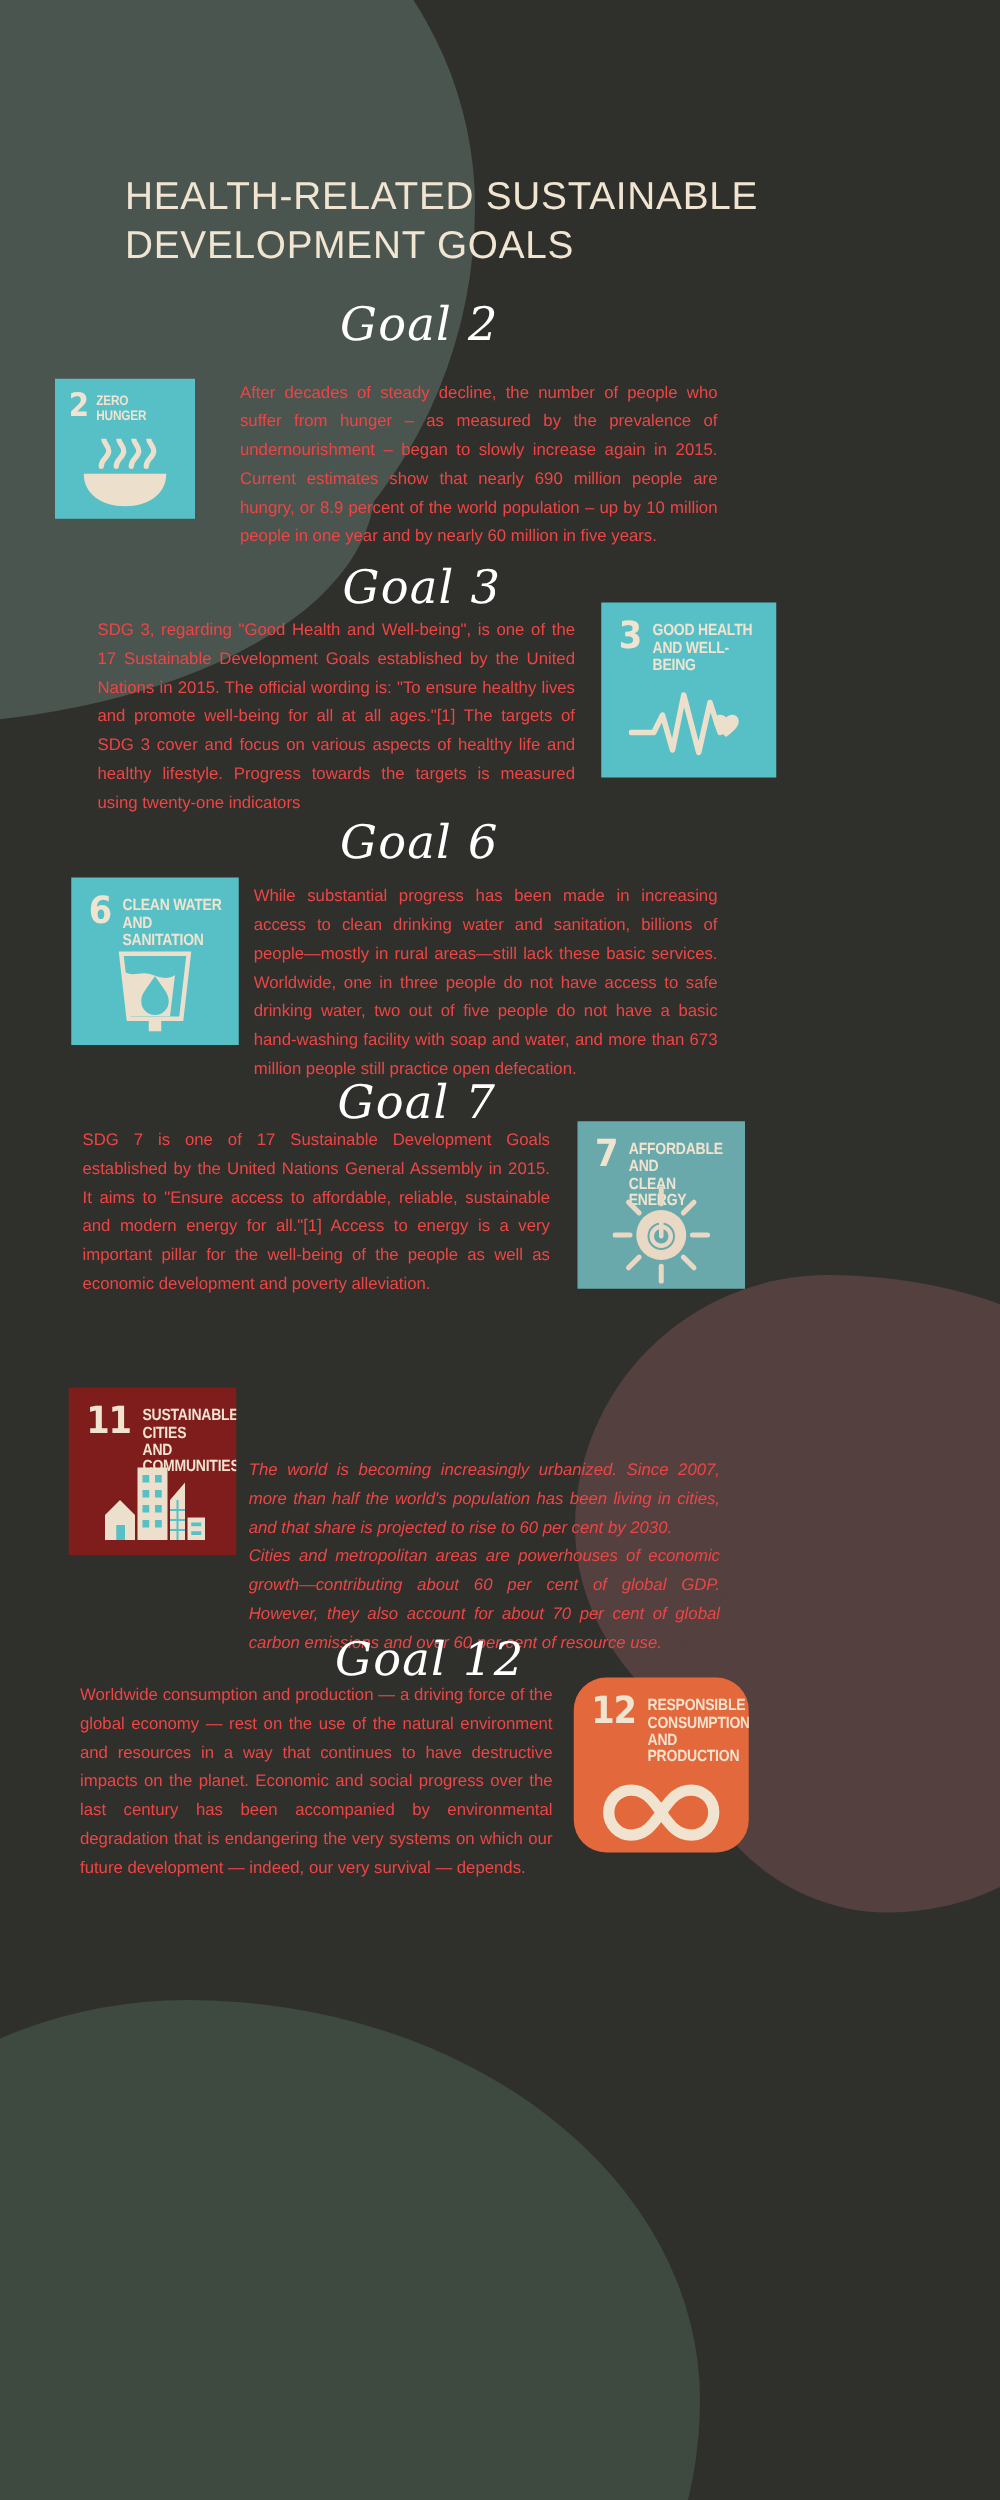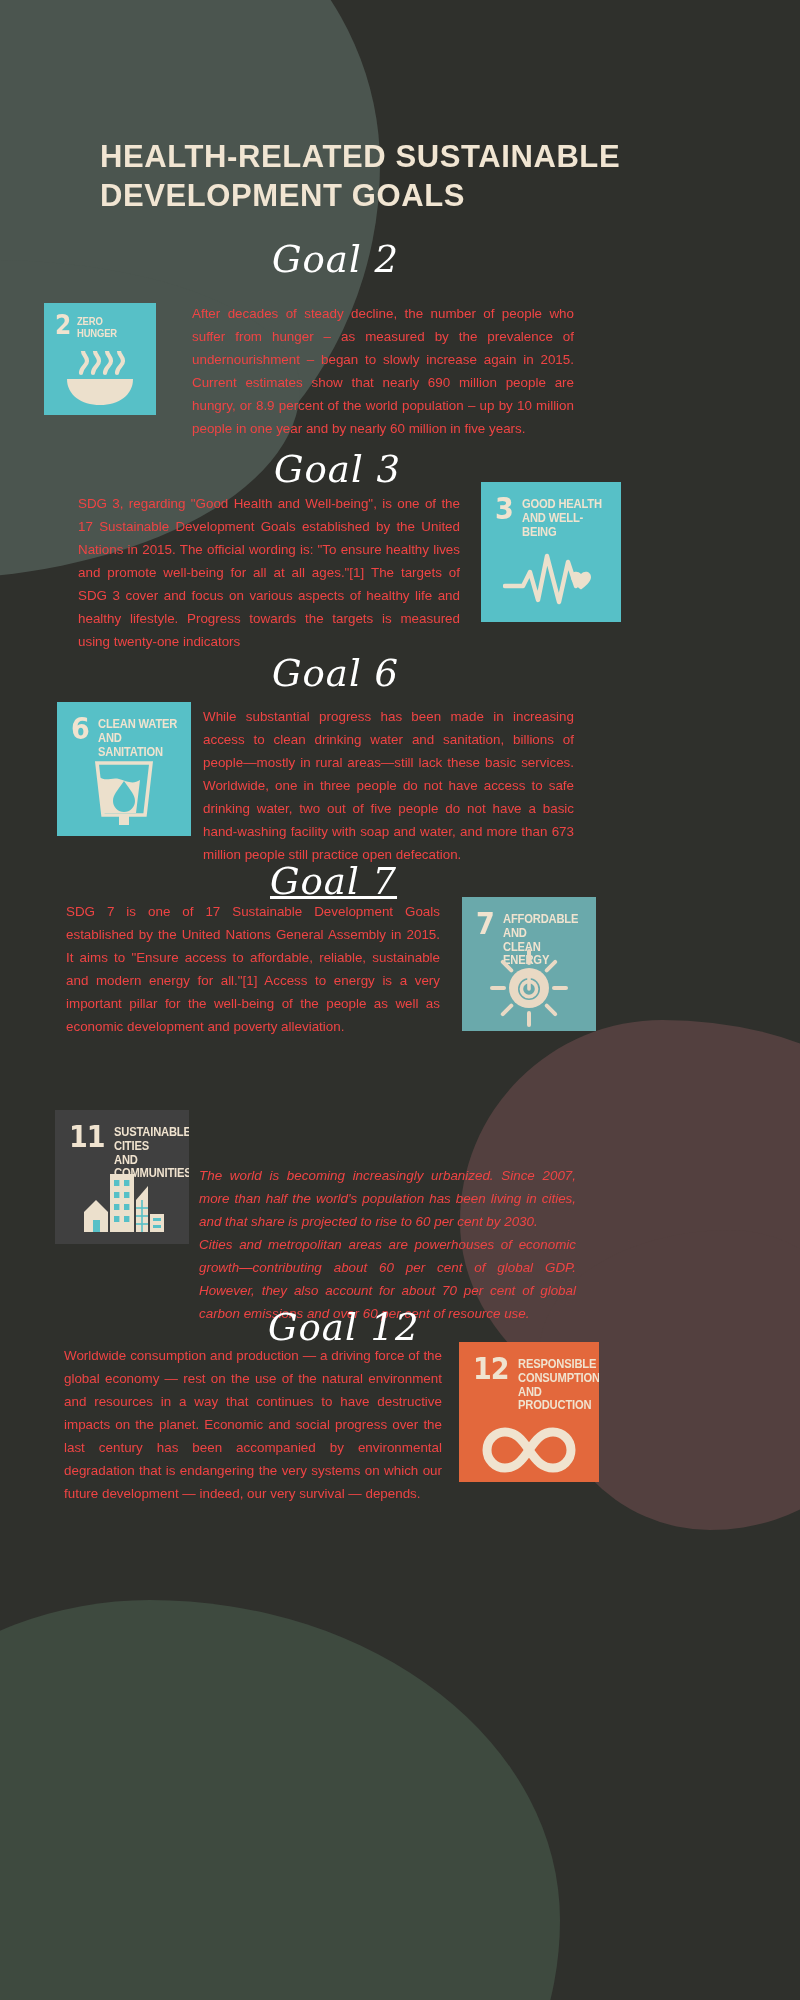--- a/index.html
+++ b/index.html
@@ -71,21 +71,21 @@
 
   .title {
     position: absolute;
     left: 100px;
     top: 137px;
     width: 560px;
     color: #f1e5d2;
     font-size: 31px;
     line-height: 1.26;
     letter-spacing: 0.6px;
-    font-weight: 700;
+    font-weight: 400;
   }
 
   .goal-heading {
     position: absolute;
     color: #ffffff;
     font-family: "DejaVu Serif", serif;
     font-style: italic;
     font-size: 37px;
     font-weight: 400;
     letter-spacing: 1px;
@@ -219,21 +219,21 @@
         <path d="M6 4h54l-6 52H12L6 4z" fill="none" stroke="#ece0cc" stroke-width="3.6"></path>
         <path d="M8 18c7 5 13 0 20 2s14 6 21 1l-4 33H12L8 18z"></path>
         <rect x="28" y="56" width="10" height="10"></rect>
         <path d="M33 22c-7 10-11 14-11 20a11 11 0 0022 0c0-6-4-10-11-20z" fill="#57c0c7"></path>
       </svg>
     </div>
   </div>
 
   <div class="para" style="left:203px; top:705px; width:371px;">While substantial progress has been made in increasing access to clean drinking water and sanitation, billions of people—mostly in rural areas—still lack these basic services. Worldwide, one in three people do not have access to safe drinking water, two out of five people do not have a basic hand-washing facility with soap and water, and more than 673 million people still practice open defecation.</div>
 
-  <div class="goal-heading" style="left:270px; top:860px;text-decoration:underline;">Goal 7</div>
+  <div class="goal-heading" style="left:270px; top:860px;">Goal 7</div>
 
   <div class="badge badge-md" style="left:462px; top:897px; background:#6aa9ab;">
     <div class="badge-head">
       <span class="badge-num">7</span>
       <span class="badge-title">AFFORDABLE AND
 CLEAN ENERGY</span>
     </div>
     <div class="badge-art">
       <svg width="78" height="78" viewBox="0 0 78 78">
         <g stroke="#e9d9c4" stroke-width="4" stroke-linecap="round">
@@ -250,21 +250,21 @@
         <circle cx="39" cy="40" r="11" fill="#6aa9ab"></circle>
         <circle cx="39" cy="40" r="7.6" fill="none" stroke="#e9d9c4" stroke-width="3.6"></circle>
         <line x1="39" y1="28" x2="39" y2="40" stroke="#e9d9c4" stroke-width="3.6" stroke-linecap="round"></line>
       </svg>
     </div>
   </div>
 
   <div class="para" style="left:66px; top:900px; width:374px;">SDG 7 is one of 17 Sustainable Development Goals established by the United Nations General Assembly in 2015. It aims to "Ensure access to affordable, reliable, sustainable and modern energy for all."[1] Access to energy is a very important pillar for the well-being of the people as well as economic development and poverty alleviation.</div>
 
 
-  <div class="badge badge-md" style="left:55px; top:1110px; background:#404040;">
+  <div class="badge badge-md" style="left:55px; top:1110px; background:#7f1d1d;">
     <div class="badge-head">
       <span class="badge-num">11</span>
       <span class="badge-title">SUSTAINABLE CITIES
 AND COMMUNITIES</span>
     </div>
     <div class="badge-art">
       <svg width="84" height="62" viewBox="0 0 84 62" fill="#ece0cc">
         <path d="M4 42l12-12 12 12v20H4V42z"></path>
         <rect x="13" y="50" width="7" height="12" fill="#57c0c7"></rect>
         <rect x="30" y="4" width="24" height="58"></rect>
@@ -292,21 +292,21 @@
         </g>
       </svg>
     </div>
   </div>
 
   <div class="para" style="left:199px; top:1164px; width:377px; white-space:pre-line;font-style:italic;">The world is becoming increasingly urbanized. Since 2007, more than half the world's population has been living in cities, and that share is projected to rise to 60 per cent by 2030.
 Cities and metropolitan areas are powerhouses of economic growth—contributing about 60 per cent of global GDP. However, they also account for about 70 per cent of global carbon emissions and over 60 per cent of resource use.</div>
 
   <div class="goal-heading" style="left:268px; top:1306px;">Goal 12</div>
 
-  <div class="badge badge-lg" style="left:459px; top:1342px; background:#e3683c;">
+  <div class="badge badge-lg" style="left:459px; top:1342px; background:#e3683c;border-radius:26px;">
     <div class="badge-head">
       <span class="badge-num">12</span>
       <span class="badge-title">RESPONSIBLE
 CONSUMPTION
 AND PRODUCTION</span>
     </div>
     <div class="badge-art" style="height:46%;">
       <svg width="104" height="52" viewBox="0 0 104 52" fill="none">
         <path d="M52 26c-8-12-14-18-24-18a18 18 0 000 36c10 0 16-6 24-18zM52 26c8-12 14-18 24-18a18 18 0 010 36c-10 0-16-6-24-18z" stroke="#f0e3cf" stroke-width="9" stroke-linecap="round"></path>
       </svg>

